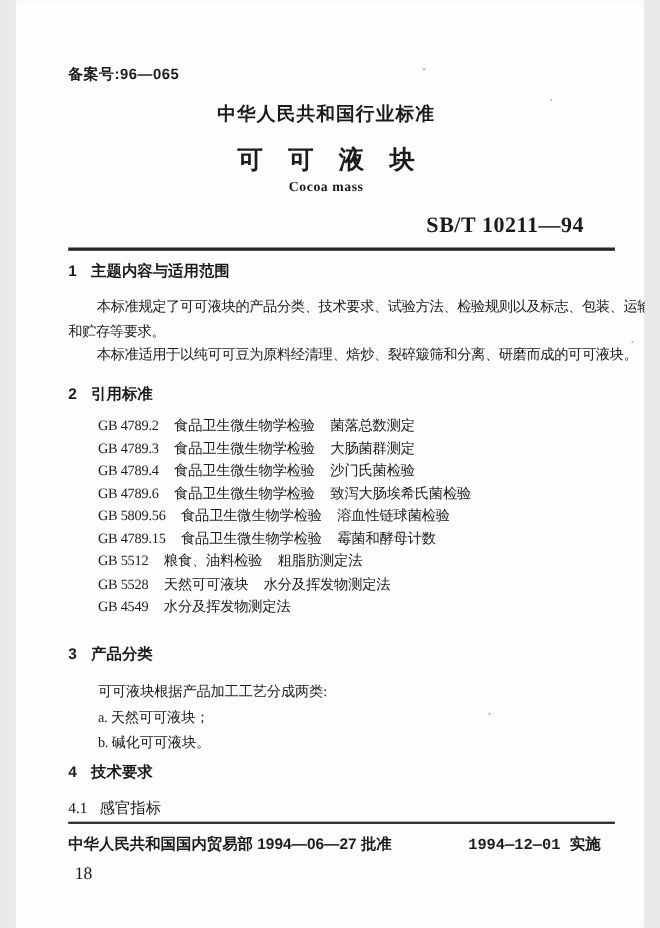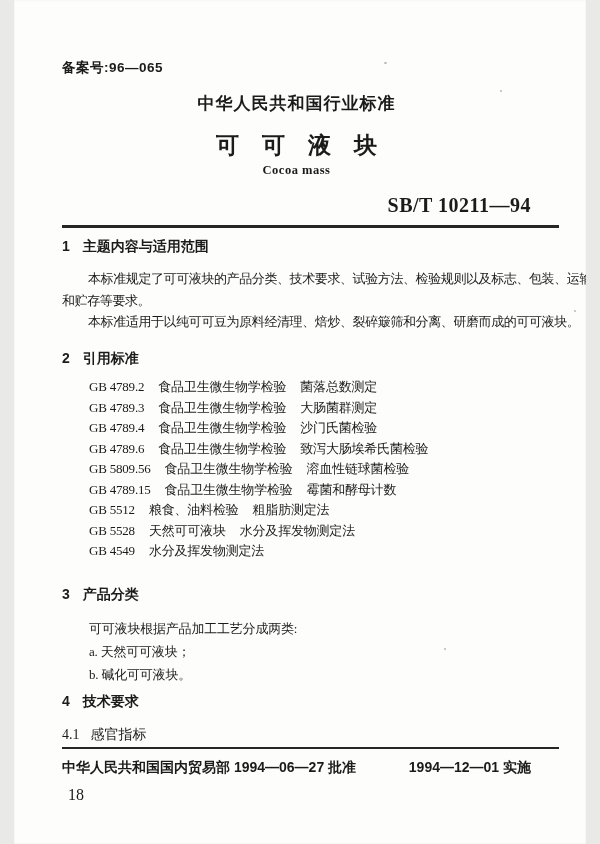--- a/index.html
+++ b/index.html
@@ -110,22 +110,22 @@
   .s4-sub .num { display: inline-block; margin-right: 11px; }
 
   .footer-approval {
     left: 48px; top: 759px;
     font-family: "Liberation Sans", sans-serif;
     font-weight: bold;
     font-size: 14px;
     white-space: nowrap;
   }
   .footer-impl {
-    right: 55px; top: 759px;
-    font-family: Liberation Sans, sans-serif;
+    right: 40px; top: 759px;
+    font-family: Liberation Mono, monospace;
     font-weight: bold;
     font-size: 14px;
     white-space: nowrap;
   }
   .page-number {
     left: 54px; top: 786px;
     font-size: 16px;
   }
 
   .speck { position: absolute; background: #b9b9b4; border-radius: 50%; }

